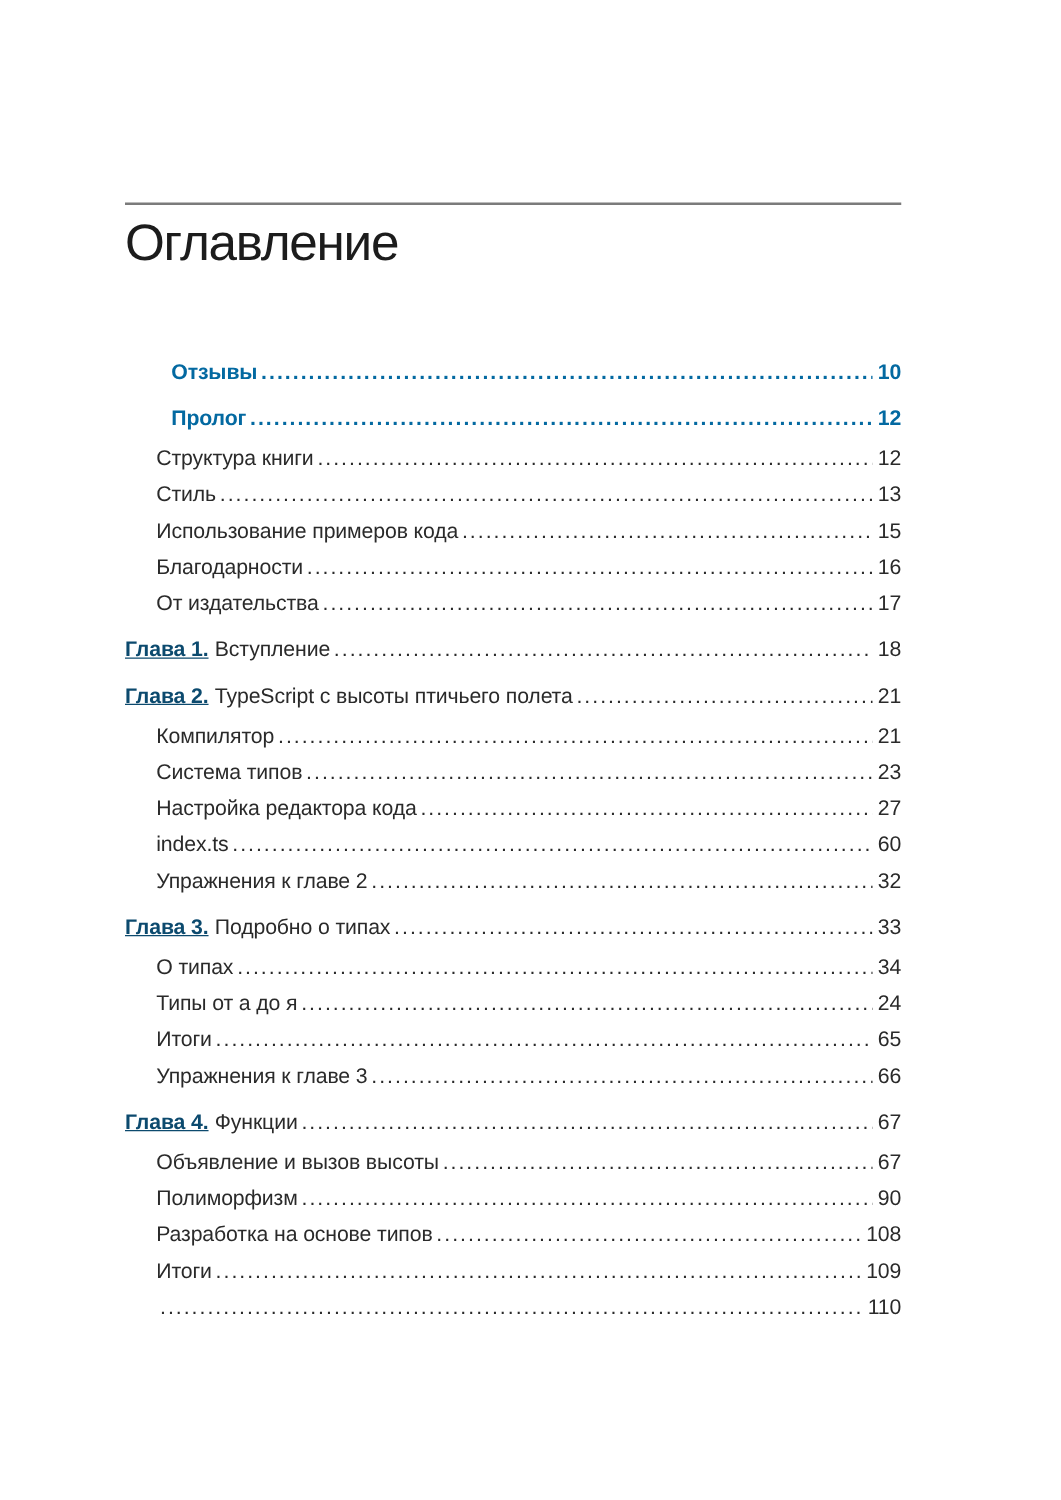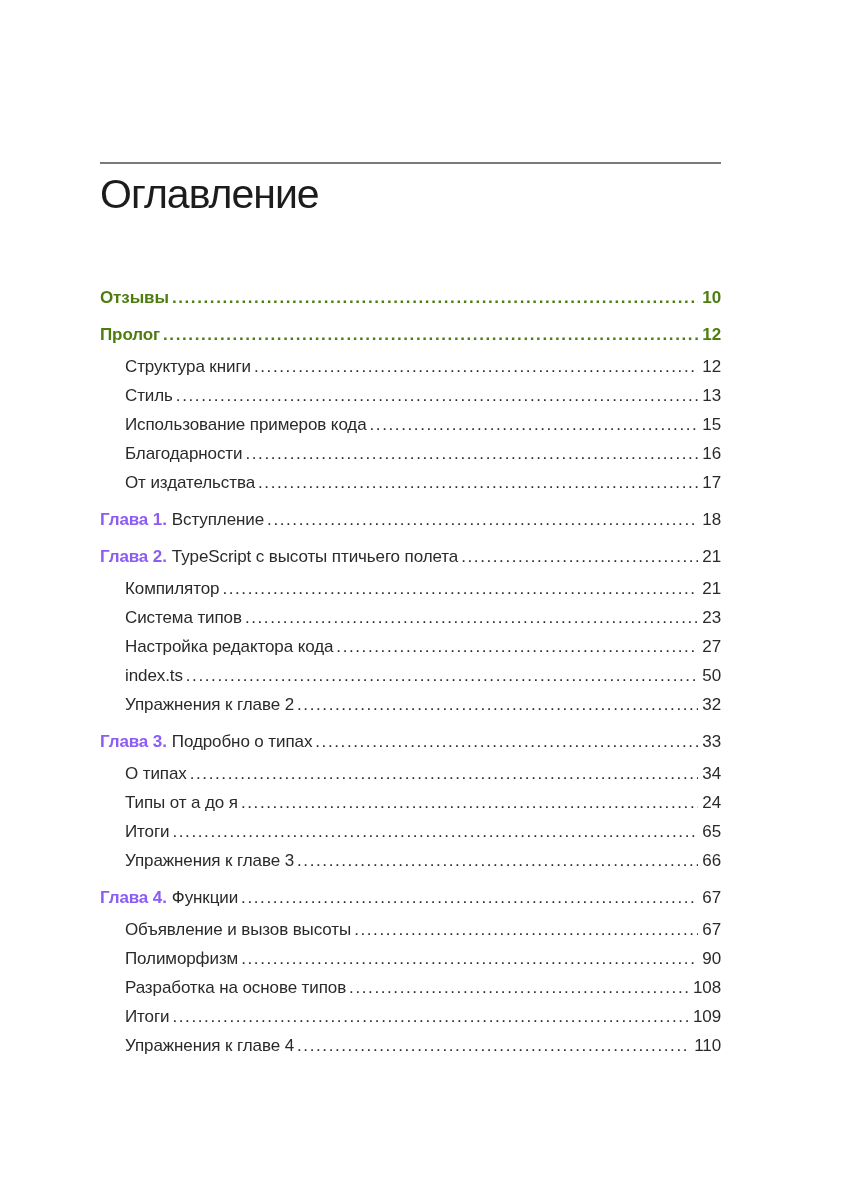--- a/index.html
+++ b/index.html
@@ -47,29 +47,31 @@
     letter-spacing: -0.1px;
     color: #2a2a2a;
     white-space: nowrap;
   }
   .toc-row.top {
     margin-top: 8px;
     margin-bottom: 3px;
   }
   .toc-row.bold {
     font-weight: 700;
-    color: #4d7c0f;
+    color: #0369a1;
+    margin-left: 37px;
   }
   .toc-row.sub {
     padding-left: 25px;
   }
   .toc-prefix {
     font-weight: 700;
-    color: #8b5cf6;
+    color: #0c4a6e;
     padding-right: 5px;
+    text-decoration: underline;
   }
   .toc-label {
     flex: 0 0 auto;
   }
   .leader {
     flex: 1 1 auto;
     overflow: hidden;
     white-space: nowrap;
     letter-spacing: 1.6px;
     padding-left: 3px;
@@ -158,21 +160,21 @@
         <div class="toc-row sub">
 
     <span class="toc-label">Настройка редактора кода</span>
     <span class="leader">............................................................................................................................................................................................................................................................................................................</span>
     <span class="toc-page">27</span>
   </div>
         <div class="toc-row sub">
 
     <span class="toc-label">index.ts</span>
     <span class="leader">............................................................................................................................................................................................................................................................................................................</span>
-    <span class="toc-page">50</span>
+    <span class="toc-page">60</span>
   </div>
         <div class="toc-row sub">
 
     <span class="toc-label">Упражнения к главе 2</span>
     <span class="leader">............................................................................................................................................................................................................................................................................................................</span>
     <span class="toc-page">32</span>
   </div>
         <div class="toc-row top">
     <span class="toc-prefix">Глава 3.</span>
     <span class="toc-label">Подробно о типах</span>
@@ -228,19 +230,18 @@
     <span class="toc-page">108</span>
   </div>
         <div class="toc-row sub">
 
     <span class="toc-label">Итоги</span>
     <span class="leader">............................................................................................................................................................................................................................................................................................................</span>
     <span class="toc-page">109</span>
   </div>
         <div class="toc-row sub">
 
-    <span class="toc-label">Упражнения к главе 4</span>
     <span class="leader">............................................................................................................................................................................................................................................................................................................</span>
     <span class="toc-page">110</span>
   </div>
       </div>
   </div>
 </div>
 
 </body></html>

